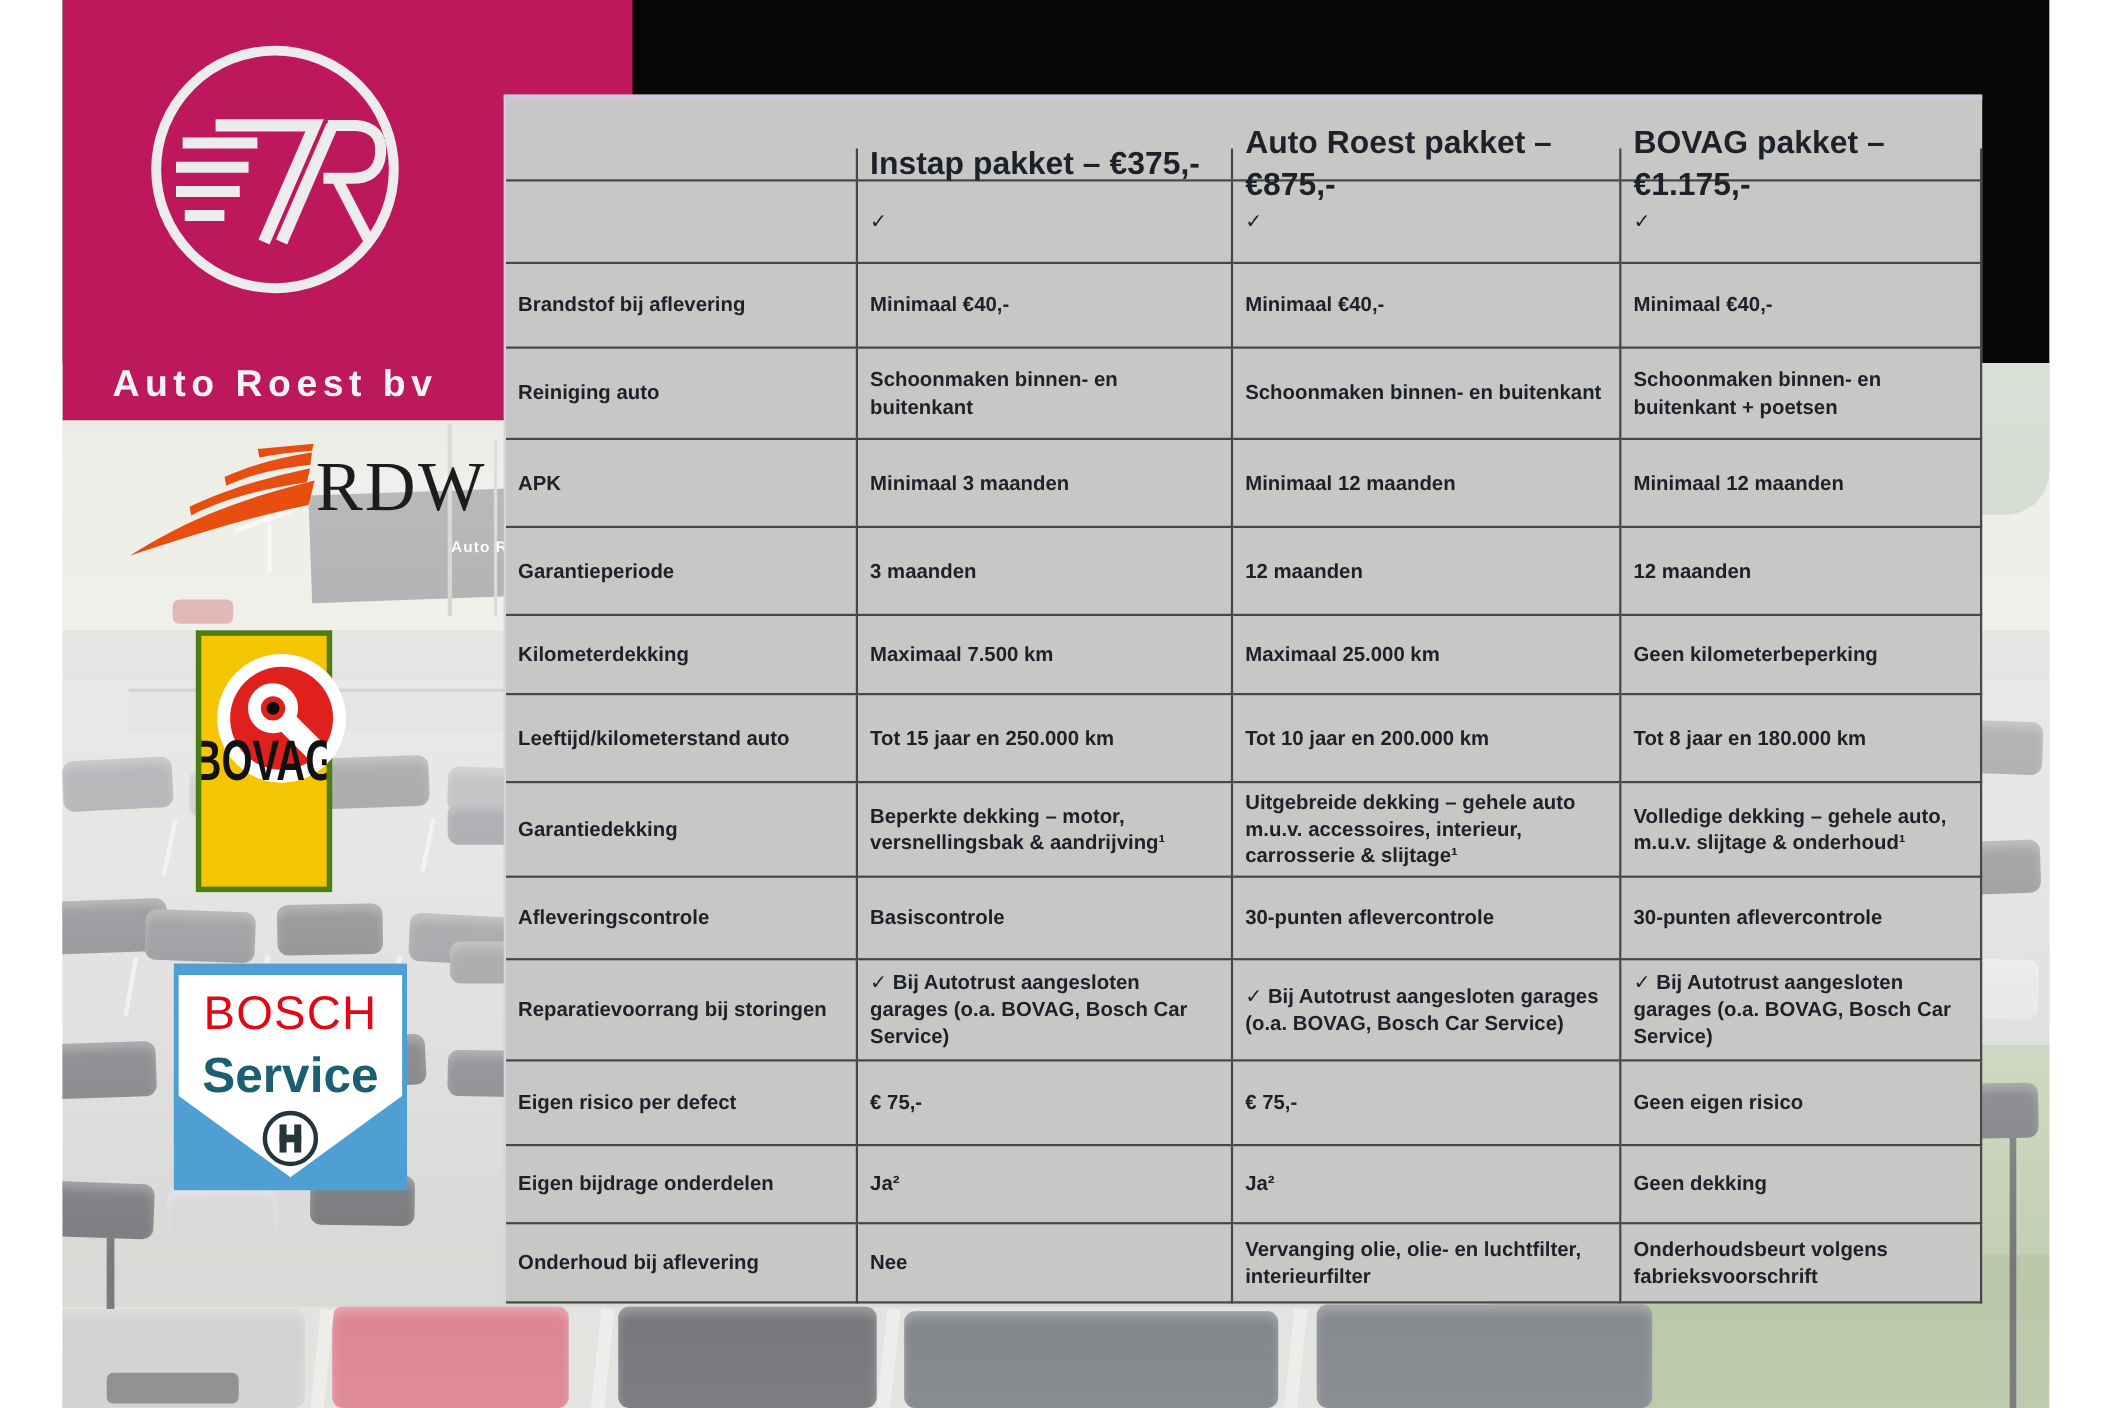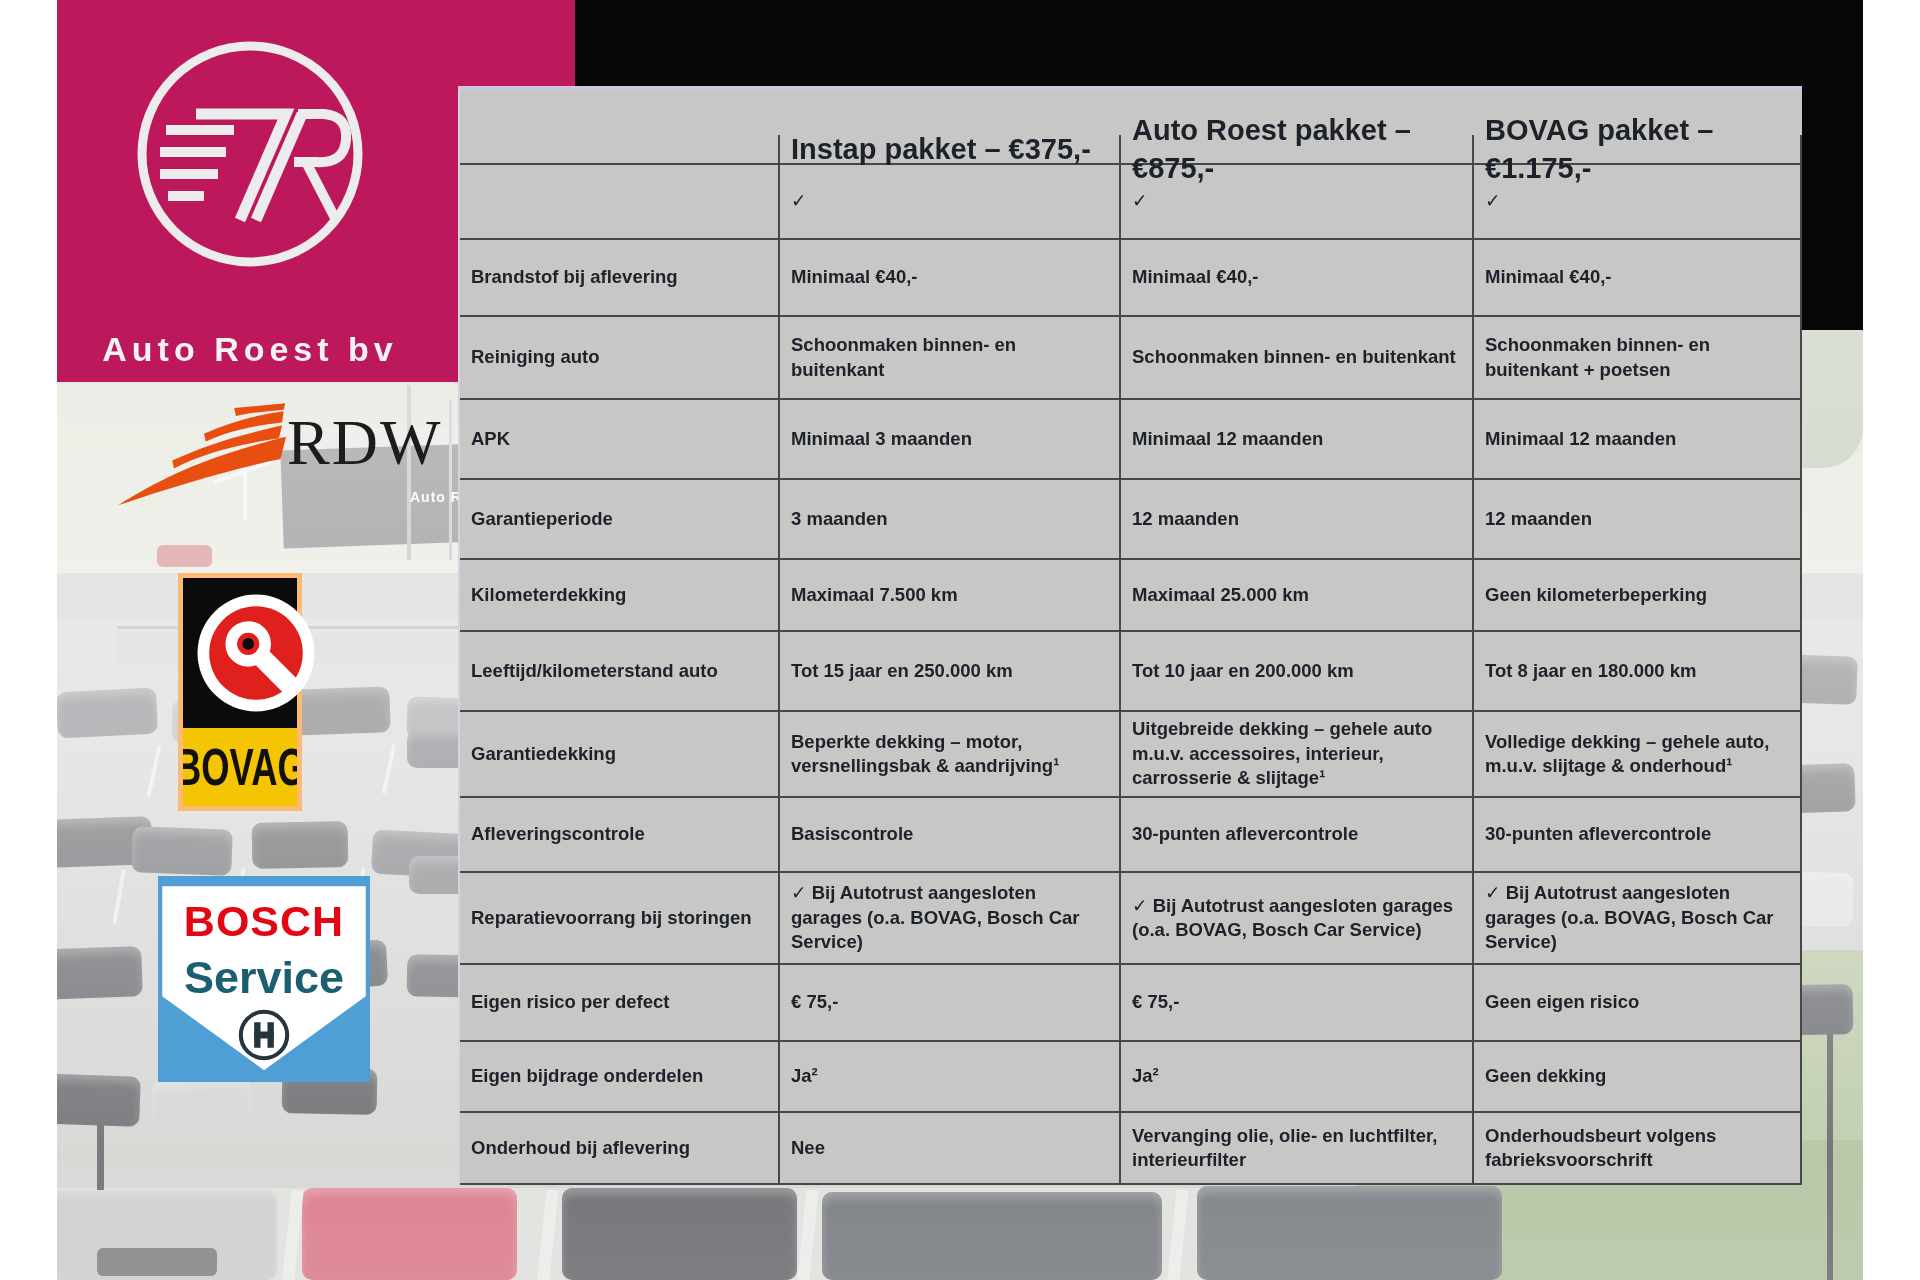--- a/index.html
+++ b/index.html
@@ -32,33 +32,33 @@
         color:#1d212a;font-weight:700;font-size:18.5px;line-height:1.32;}
   .cell.th{font-size:29px;margin-top:44px;}
 
   
   .rdw{position:absolute;left:115px;top:403px;width:310px;height:112px;z-index:5;}
   .rdw-swoosh{position:absolute;left:0;top:0;width:175px;height:112px;}
   .rdw-text{position:absolute;left:172px;top:8px;font-family:"Liberation Serif","DejaVu Serif",serif;
             font-size:64px;line-height:1;color:#1c1c1c;letter-spacing:2px;}
 
   
-  .bovag{position:absolute;left:178px;top:573px;width:124px;height:238px;z-index:5;background:#fdba74;
-         padding:5px;box-sizing:border-box;display:flex;flex-direction:column;}
+  .bovag{position:absolute;left:178px;top:573px;width:124px;height:238px;z-index:5;background:#4d7c0f;
+         padding:5px;box-sizing:border-box;display:flex;}
   .bovag-top{height:150px;background:#0b0b0b;position:relative;}
   .bovag-emblem{position:absolute;left:8px;top:8px;width:130px;height:134px;}
   .bovag-bottom{flex:1;background:#f5c504;display:flex;align-items:center;justify-content:center;overflow:hidden;}
   .bovag-text{font-size:52px;font-weight:700;color:#111;transform:scaleX(.7);letter-spacing:0;line-height:1;}
 
   
   .bosch{position:absolute;left:158px;top:876px;width:212px;height:206px;z-index:5;background:#4f9fd4;}
   .bosch-shield{position:absolute;left:2%;top:5%;width:96%;height:92%;background:#ffffff;
                 clip-path:polygon(0 0,100% 0,100% 58%,50% 97%,0 58%);
                 display:flex;flex-direction:column;align-items:center;padding-top:14px;box-sizing:border-box;}
-  .bosch-red{color:#e30613;font-size:43px;font-weight:700;letter-spacing:1px;line-height:1;}
+  .bosch-red{color:#e30613;font-size:43px;font-weight:400;letter-spacing:1px;line-height:1;}
   .bosch-teal{color:#1c5f71;font-size:45px;font-weight:700;line-height:1;margin-top:12px;}
   .bosch-symbol{width:58px;height:58px;margin-top:6px;}
 </style>
 </head>
 <body>
 
 <div id="canvas">
 
   <div class="photo">
     <div id="scene">

